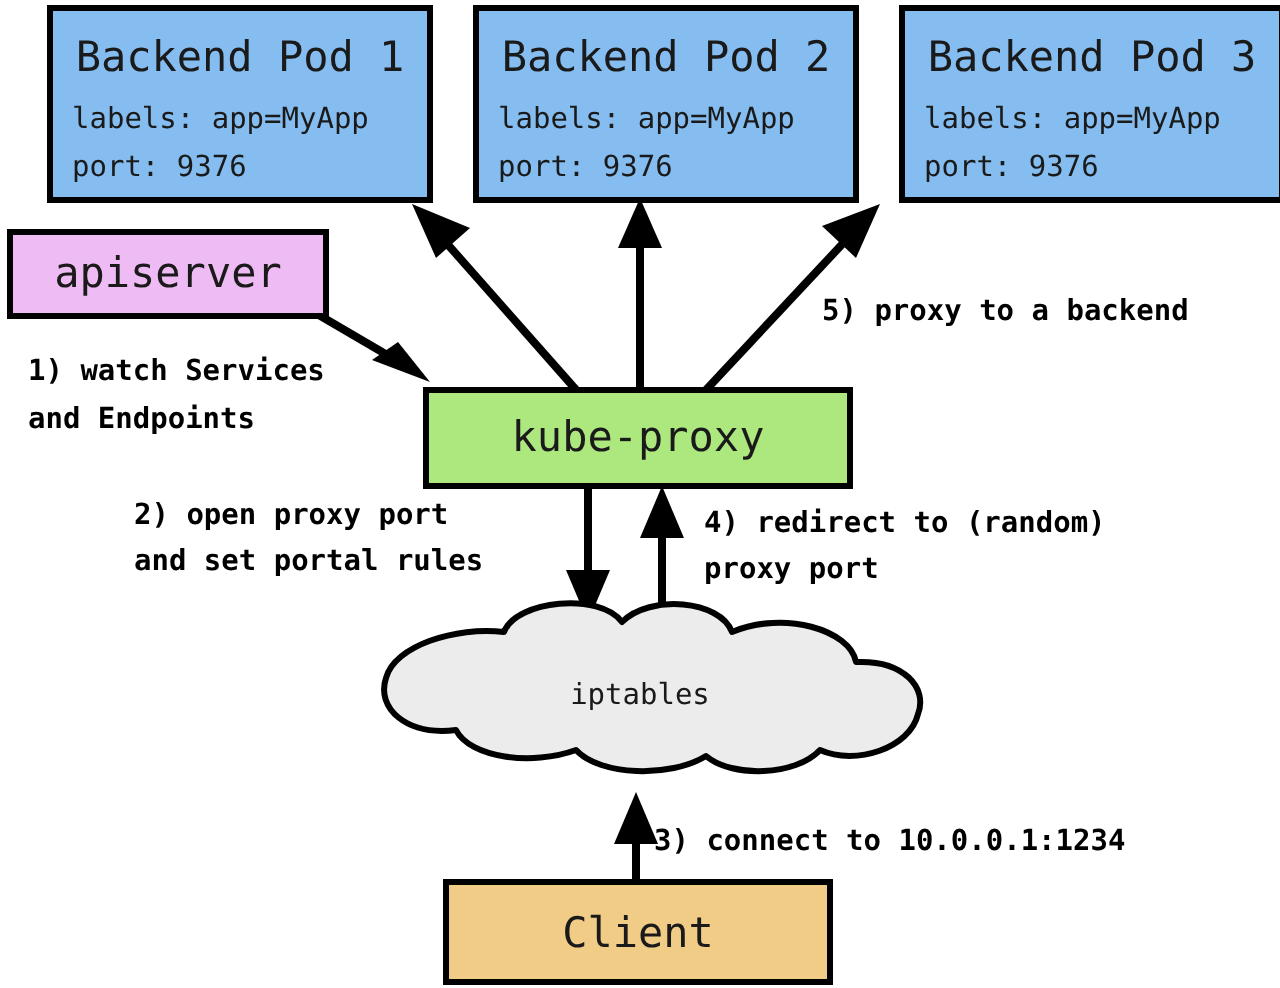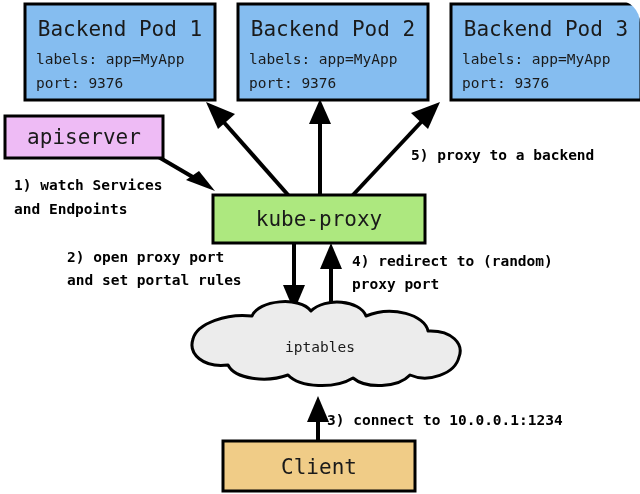--- a/index.html
+++ b/index.html
@@ -8,21 +8,20 @@
     padding: 0;
     background: #ffffff;
   }
   #canvas {
     position: relative;
     width: 640px;
     height: 494px;
     background: #ffffff;
     overflow: hidden;
     font-family: "DejaVu Sans Mono", monospace;
-    border-radius: 23px;
   }
   svg.layer {
     position: absolute;
     left: 0;
     top: 0;
     width: 640px;
     height: 494px;
   }
   #arrow-layer { z-index: 1; }
   #node-layer  { z-index: 2; }

